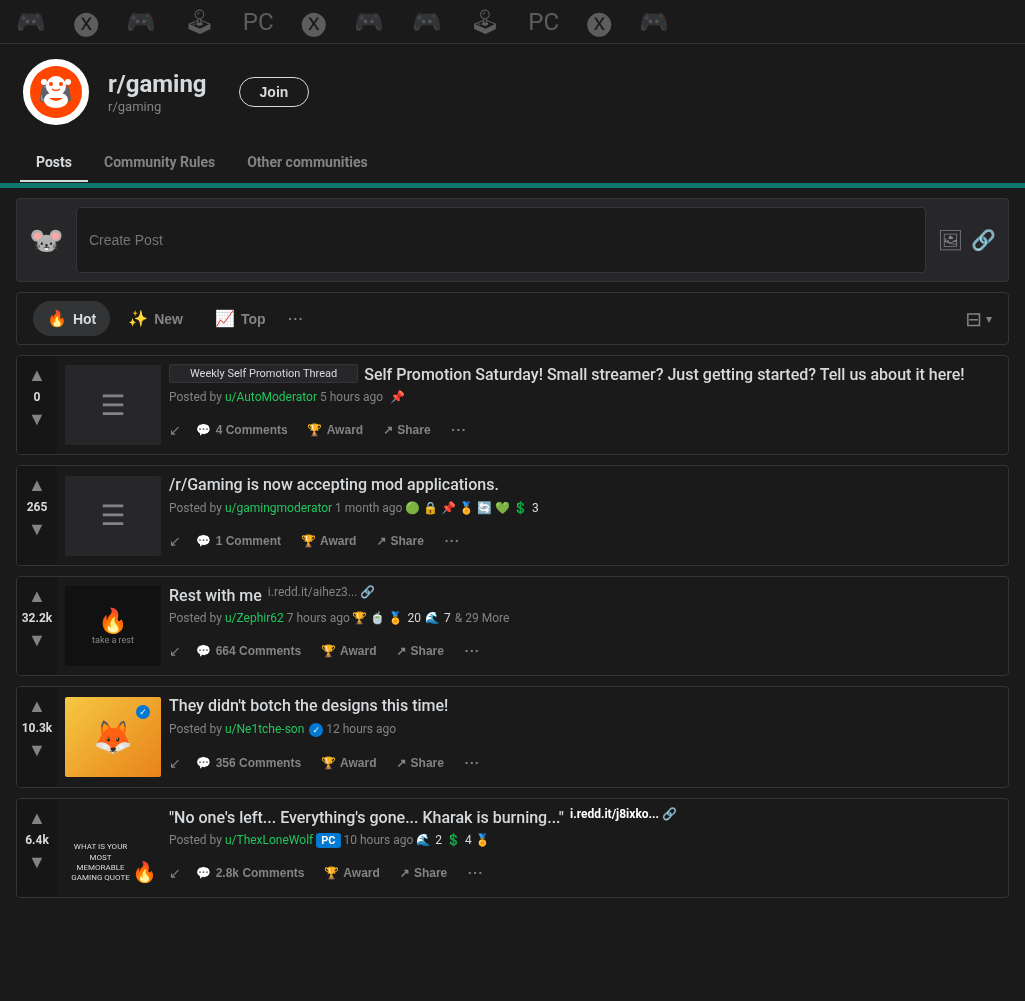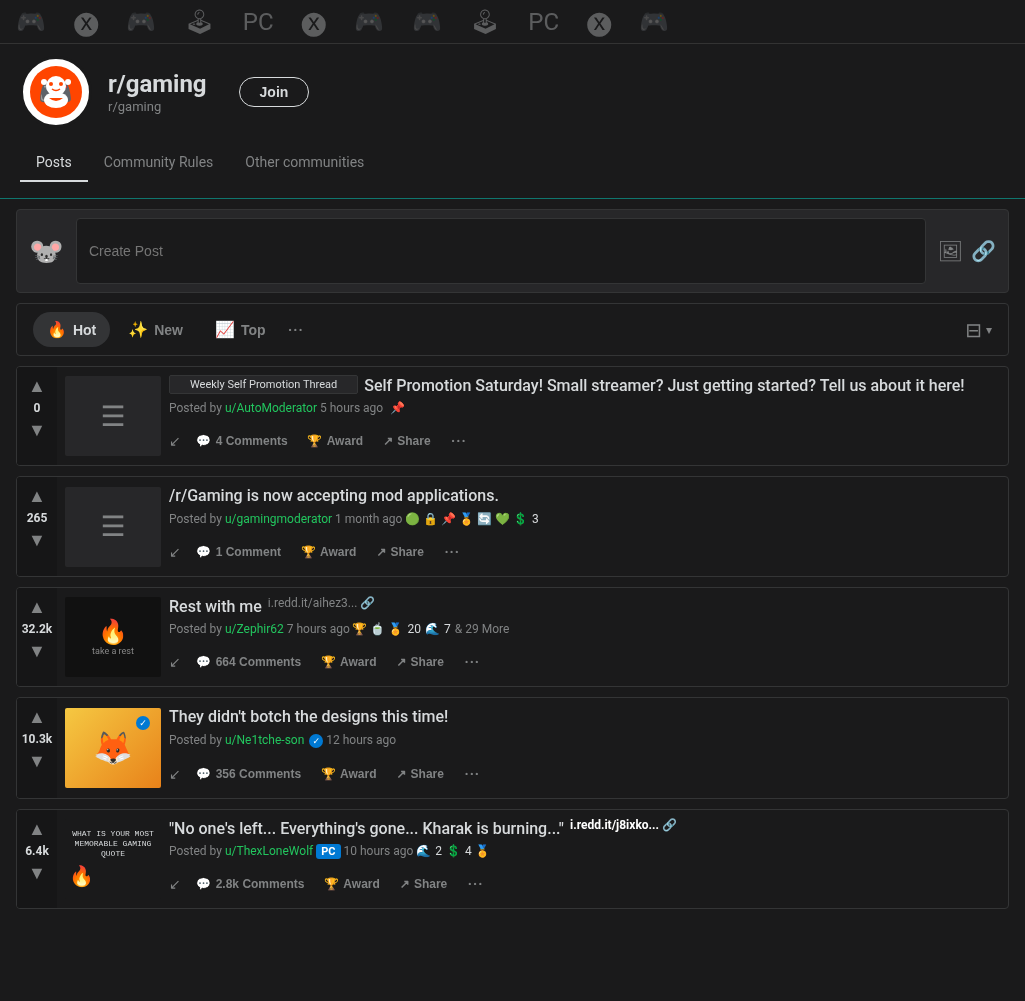--- a/index.html
+++ b/index.html
@@ -26,22 +26,22 @@
       gap: 28px;
       padding: 0 16px;
       opacity: 0.35;
       font-size: 24px;
       color: #d7dadc;
     }
 
     
     .subreddit-header {
       background: #1a1a1b;
-      padding: 12px 20px 16px 20px;
-      border-bottom: 1px solid #0f766e;
+      padding: 12px 20px 1px 20px;
+      border-bottom: 5px solid #0f766e;
     }
     .sub-info {
       display: flex;
       align-items: center;
       gap: 16px;
       padding-bottom: 12px;
     }
     .avatar-circle {
       width: 72px;
       height: 72px;
@@ -75,21 +75,21 @@
       cursor: pointer;
     }
     .sub-tabs {
       display: flex;
       gap: 0;
       margin-top: 4px;
     }
     .sub-tab {
       padding: 10px 16px;
       font-size: 14px;
-      font-weight: 400;
+      font-weight: 700;
       color: #818384;
       cursor: pointer;
       border-bottom: 2px solid transparent;
     }
     .sub-tab.active {
       color: #d7dadc;
       border-bottom: 2px solid #d7dadc;
     }
 
     
@@ -566,21 +566,21 @@
       </div>
     </div>
   </div>
 
   <div class="post-card">
     <div class="vote-col">
       <button class="vote-btn">▲</button>
       <span class="vote-count">6.4k</span>
       <button class="vote-btn">▼</button>
     </div>
-    <div class="post-thumb" style="background:#1a1a1b; display:flex; flex-direction:column; align-items:flex-start; justify-content:center; padding:4px;font-family:Liberation Mono, monospace;">
+    <div class="post-thumb" style="background:#1a1a1b; display:flex; flex-direction:row; align-items:flex-end; justify-content:center; padding:4px;">
       <div style="font-size:8px; color:#d7dadc; text-align:center; line-height:1.3;">
         WHAT IS YOUR MOST<br>MEMORABLE GAMING QUOTE
       </div>
       <div style="font-size:20px; margin-top:4px;">🔥</div>
     </div>
     <div class="post-content">
       <div>
         <div class="post-title-row">
           <span class="post-title">"No one's left... Everything's gone... Kharak is burning..."</span>
           <span style="color:#ffffff; font-size:12px;font-weight:bold;">i.redd.it/j8ixko... 🔗</span>

